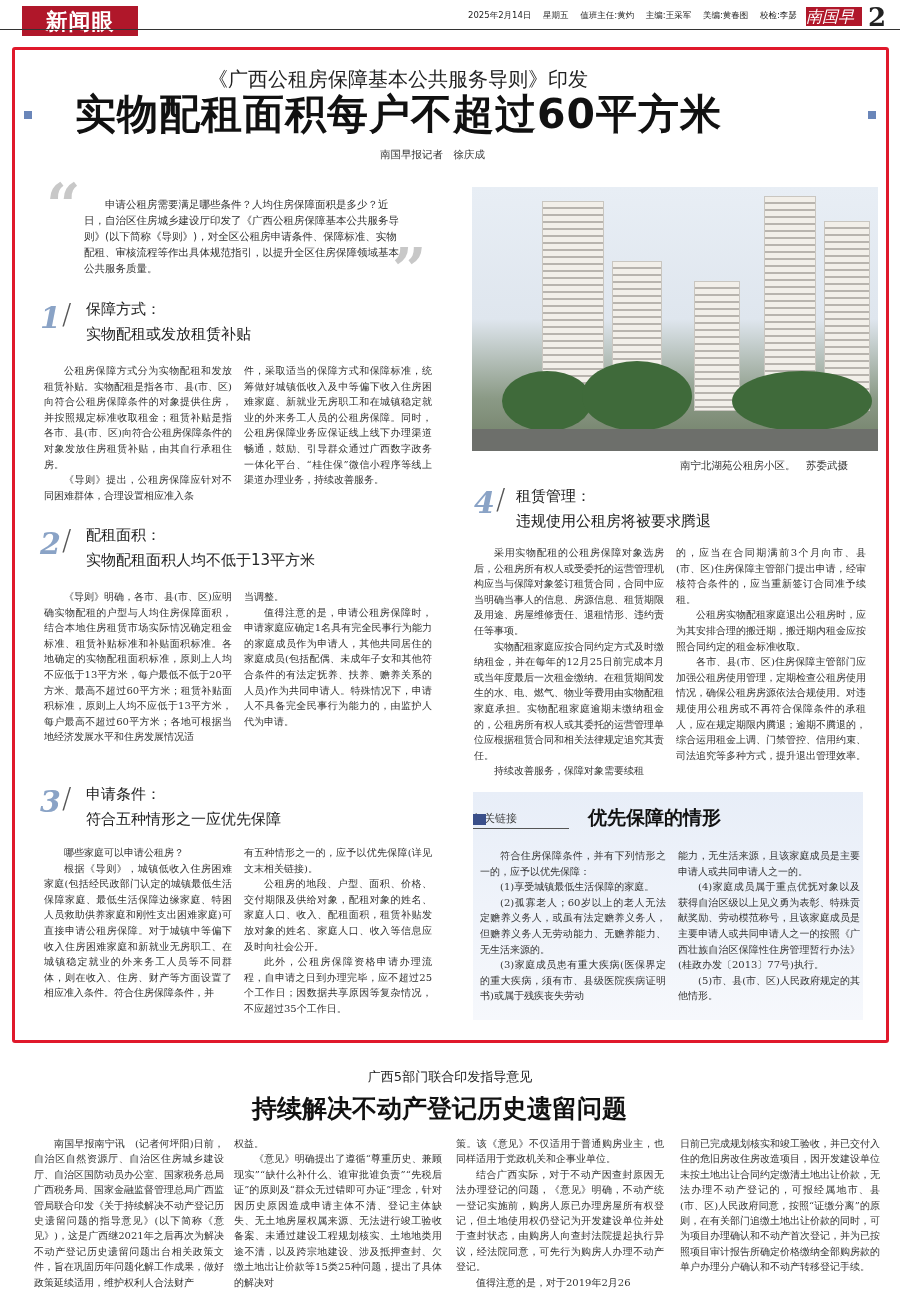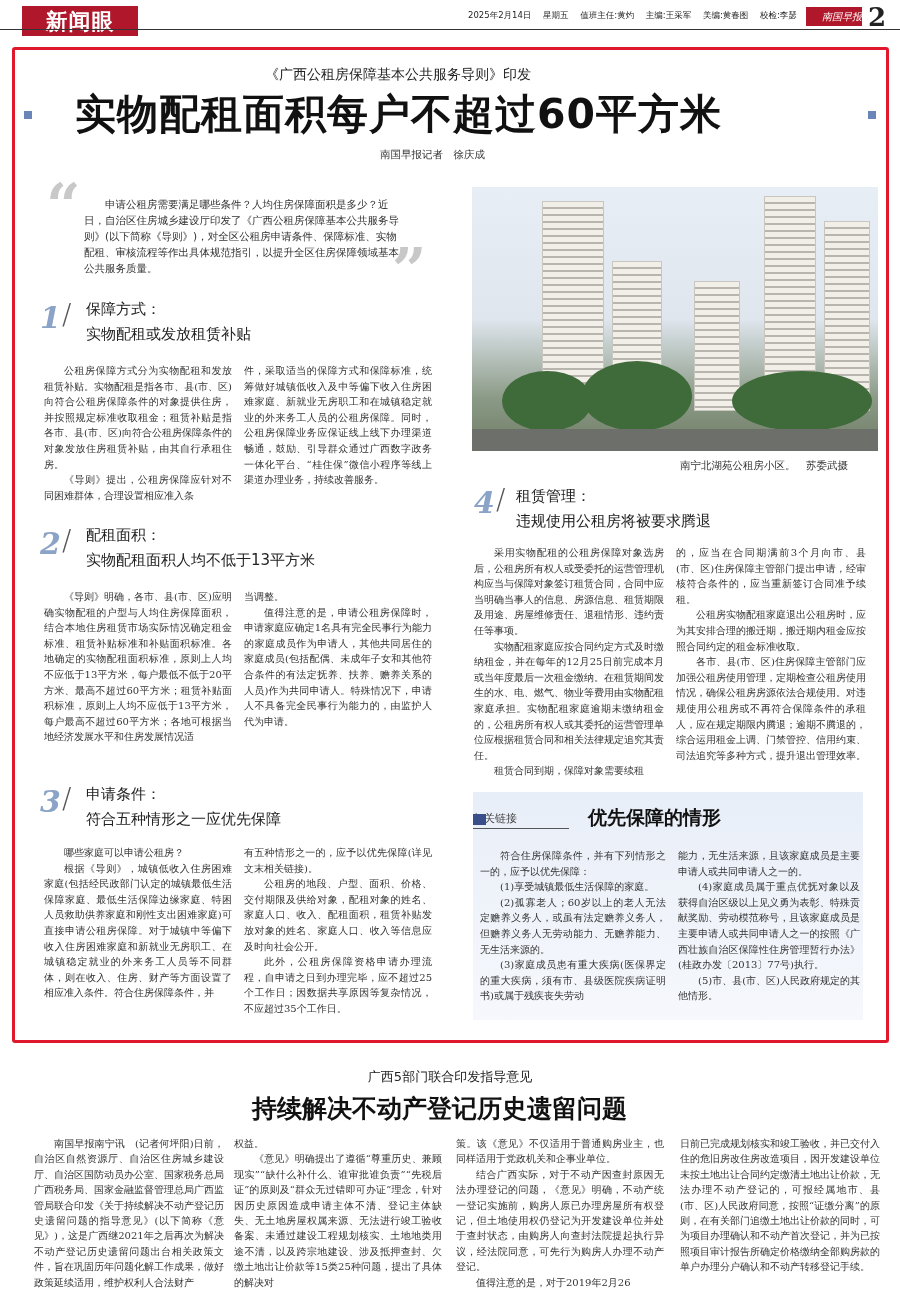--- a/index.html
+++ b/index.html
@@ -2,24 +2,24 @@
 <html><head>
 <meta charset="utf-8">
 <style>
 *{box-sizing:border-box;margin:0;padding:0}
 body{width:900px;height:1290px;background:#fff;font-family:"DejaVu Sans","Liberation Sans",sans-serif;color:#222;position:relative;overflow:hidden}
 .hdr{position:absolute;left:0;top:0;width:900px;height:36px}
 .hdr .line{position:absolute;left:0;right:0;top:29px;height:1px;background:#333}
 .masthead{position:absolute;left:22px;top:6px;width:116px;height:30px;background:#b0172a;color:#fff;font-family:"DejaVu Serif",serif;font-size:22px;font-weight:bold;line-height:30px;text-align:center;letter-spacing:1px}
 .meta{position:absolute;left:468px;top:10px;font-size:8.5px;color:#222;white-space:nowrap}
 .meta span{margin-right:9px}
-.logo{position:absolute;left:806px;top:7px;width:56px;height:19px;background:#b0172a;color:#fff;font-family:"DejaVu Serif",serif;font-size:10px;line-height:19px;text-align:right;font-style:italic}
+.logo{position:absolute;left:806px;top:7px;width:56px;height:19px;background:#b0172a;color:#fff;font-family:"DejaVu Serif",serif;font-size:16px;line-height:19px;text-align:left;font-style:italic}
 .pageno{position:absolute;left:868px;top:2px;font-size:26px;font-weight:bold;font-family:"DejaVu Serif",serif}
 .frame{position:absolute;left:12px;top:47px;width:877px;height:996px;border:3px solid #e0182b;border-radius:3px}
-.kicker{position:absolute;left:0;width:796px;text-align:center;top:66px;font-size:14px;color:#222}
+.kicker{position:absolute;left:0;width:796px;text-align:center;top:66px;font-size:20px;color:#222}
 .headline{position:absolute;left:0;width:797px;text-align:center;top:87px;font-size:41px;font-weight:bold;letter-spacing:1px;color:#111}
 .hbar{position:absolute;top:111px;width:8px;height:8px;background:#6a86b9}
 .byline{position:absolute;left:380px;top:148px;font-size:10.5px;color:#333}
 .qmark{position:absolute;font-family:"DejaVu Serif",serif;font-size:60px;color:#c8c8c8;font-weight:bold;line-height:60px}
 .lead{position:absolute;left:84px;top:196px;width:316px;font-size:10.5px;line-height:16px;color:#333;text-indent:2em}
 .secnum{position:absolute;font-family:"DejaVu Serif",serif;font-style:italic;font-weight:bold;font-size:30px;color:#8aa3c6}
 .secslash{position:absolute;font-size:28px;color:#555;font-weight:200}
 .sectitle{position:absolute;font-size:15px;color:#222;line-height:25px}
 .col{position:absolute;font-family:"DejaVu Serif",serif;font-size:10px;line-height:15.6px;color:#333;text-align:justify}
 .col p{text-indent:2em}
@@ -136,21 +136,21 @@
 
 <div class="secnum" style="left:474px;top:485px">4</div>
 <div class="secslash" style="left:496px;top:483px">/</div>
 <div class="sectitle" style="left:516px;top:484px">
   <div>租赁管理：</div>
   <div>违规使用公租房将被要求腾退</div>
 </div>
 <div class="col" style="left:474px;top:545px;width:190px">
   <p>采用实物配租的公租房保障对象选房后，公租房所有权人或受委托的运营管理机构应当与保障对象签订租赁合同，合同中应当明确当事人的信息、房源信息、租赁期限及用途、房屋维修责任、退租情形、违约责任等事项。</p>
   <p>实物配租家庭应按合同约定方式及时缴纳租金，并在每年的12月25日前完成本月或当年度最后一次租金缴纳。在租赁期间发生的水、电、燃气、物业等费用由实物配租家庭承担。实物配租家庭逾期未缴纳租金的，公租房所有权人或其委托的运营管理单位应根据租赁合同和相关法律规定追究其责任。</p>
-  <p>租赁合同到期，保障对象需要续租</p>
+  <p>持续改善服务，保障对象需要续租</p>
 </div>
 <div class="col" style="left:676px;top:545px;width:190px">
   <p class="noind">的，应当在合同期满前3个月向市、县(市、区)住房保障主管部门提出申请，经审核符合条件的，应当重新签订合同准予续租。</p>
   <p>公租房实物配租家庭退出公租房时，应为其安排合理的搬迁期，搬迁期内租金应按照合同约定的租金标准收取。</p>
   <p>各市、县(市、区)住房保障主管部门应加强公租房使用管理，定期检查公租房使用情况，确保公租房房源依法合规使用。对违规使用公租房或不再符合保障条件的承租人，应在规定期限内腾退；逾期不腾退的，综合运用租金上调、门禁管控、信用约束、司法追究等多种方式，提升退出管理效率。</p>
 </div>
 
 <div class="sidebox"></div>
 <div class="sb-label">
   <span class="sq"></span>

